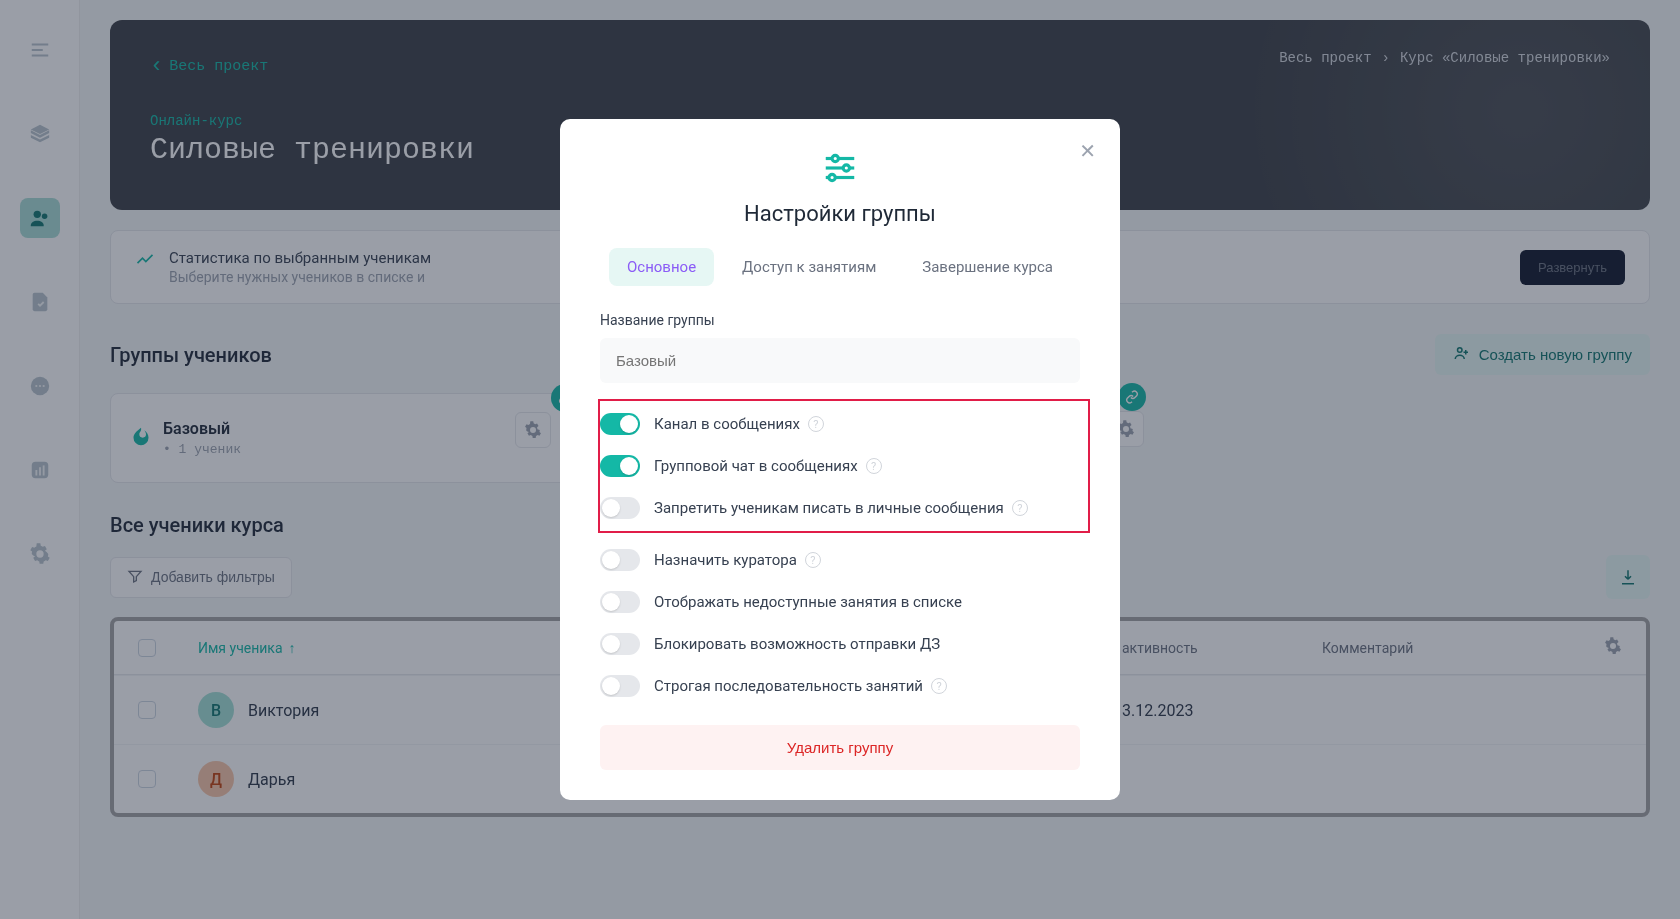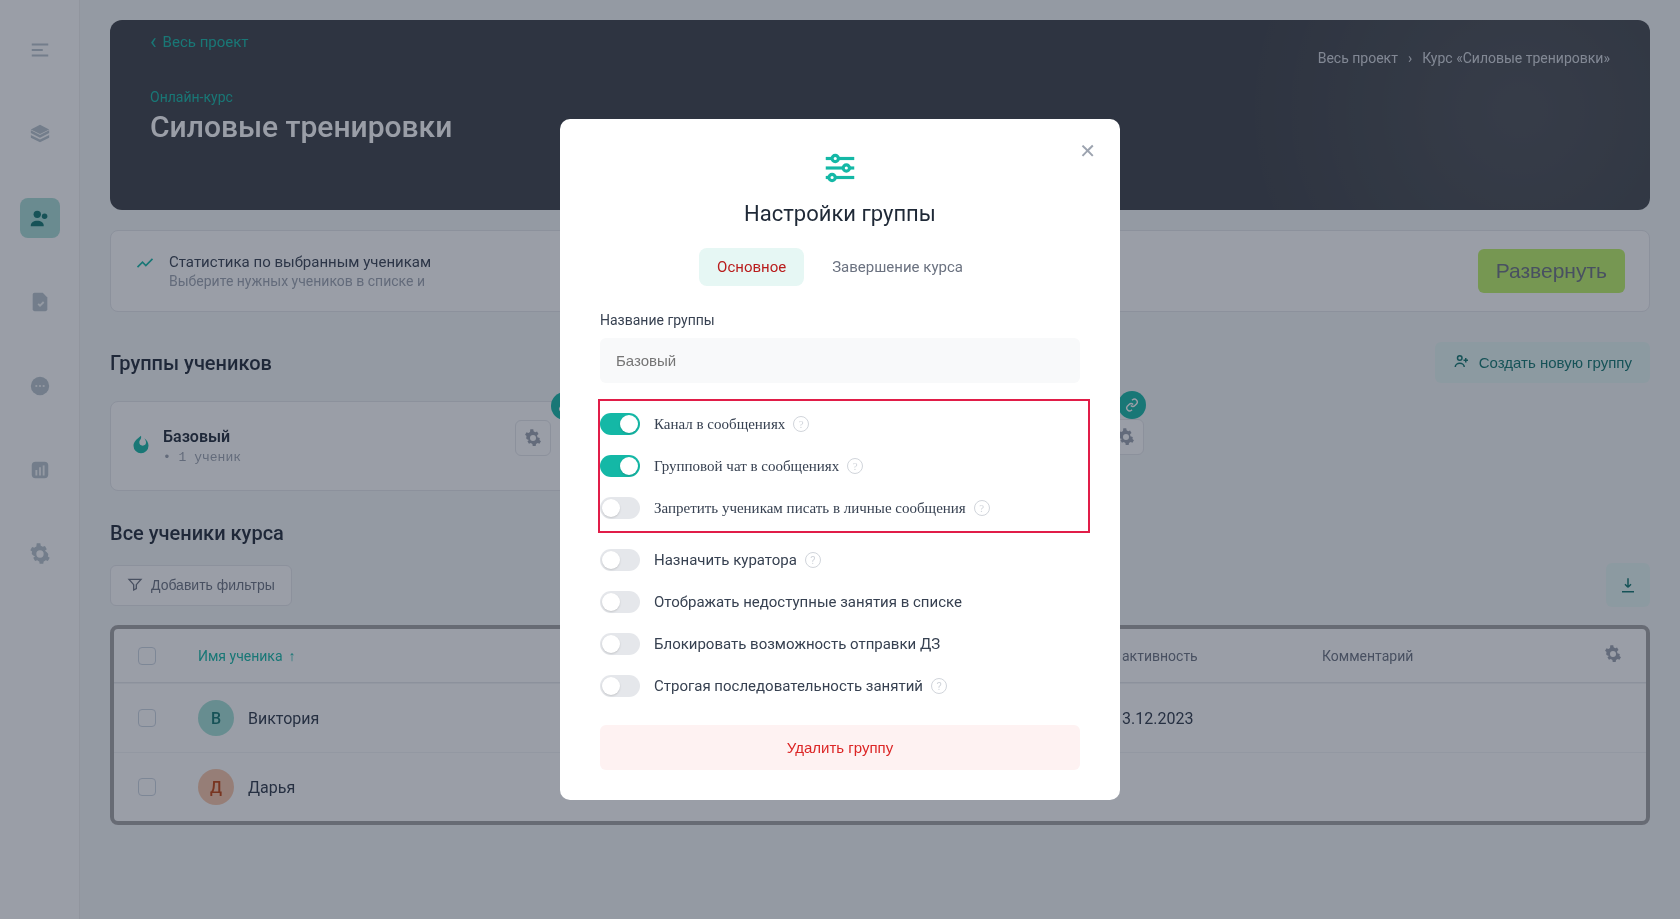--- a/index.html
+++ b/index.html
@@ -45,21 +45,22 @@
 }
 
 
 .banner {
   background: #3b3f45;
   border-radius: 12px;
   height: 190px;
   position: relative;
   overflow: hidden;
   color: #fff;
-  padding: 13px 40px;
+  padding: 38px 40px;
+  font-family: Liberation Mono, monospace;
 }
 .banner::after {
   content: "";
   position: absolute;
   right: -50px; top: -30px;
   width: 600px; height: 300px;
   background: radial-gradient(circle at 70% 40%, rgba(255,255,255,0.08), transparent 60%);
 }
 .banner-back {
   color: #14b8a6; font-size: 15px;
@@ -86,22 +87,22 @@
   border: 1px solid #e5e7eb;
   border-radius: 8px;
   padding: 18px 24px;
   display: flex; justify-content: space-between; align-items: center;
 }
 .stats-left { display: flex; gap: 14px; align-items: flex-start; }
 .stats-icon { color: #14b8a6; }
 .stats-text .t1 { font-size: 15px; color: #374151; }
 .stats-text .t2 { font-size: 14px; color: #9ca3af; margin-top: 2px; }
 .expand-btn {
-  background: #bef264; border: none; color: #6b7280;
-  padding: 10px 18px; border-radius: 6px; font-size: 21px;
+  background: #0f172a; border: none; color: #6b7280;
+  padding: 10px 18px; border-radius: 6px; font-size: 13px;
 }
 
 
 .section-head {
   display: flex; justify-content: space-between; align-items: center;
   margin-top: 30px;
 }
 .section-head h2 { font-size: 20px; font-weight: 500; color: #1f2937; }
 .create-group-btn {
   background: #e6f7f4; color: #0f766e; border: none;
@@ -188,21 +189,21 @@
   color: #9ca3af; font-size: 20px; cursor: pointer;
 }
 .modal-icon { display: flex; justify-content: center; }
 .modal-icon svg { color: #14b8a6; }
 .modal-title { text-align: center; font-size: 22px; margin-top: 14px; font-weight: 400; color: #1f2937; }
 .modal-tabs { display: flex; justify-content: center; gap: 10px; margin-top: 22px; }
 .modal-tab {
   padding: 10px 18px; border-radius: 8px; font-size: 15px;
   color: #6b7280; cursor: pointer;
 }
-.modal-tab.active { background: #e6f7f4; color: #b91c1c; }
+.modal-tab.active { background: #e6f7f4; color: #8b5cf6; }
 .field-label { font-size: 14px; color: #374151; margin-top: 26px; }
 .field-input {
   width: 100%; margin-top: 10px;
   background: #f8f9fa; border: none; border-radius: 6px;
   padding: 14px 16px; font-size: 15px; color: #9ca3af;
 }
 .toggle-list { margin-top: 24px; display: flex; flex-direction: column; gap: 20px; }
 .toggle-row { display: flex; align-items: center; gap: 14px; }
 .toggle {
   width: 40px; height: 22px; border-radius: 11px;
@@ -215,21 +216,20 @@
   transition: left .15s;
 }
 .toggle.on { background: #14b8a6; }
 .toggle.on .knob { left: 20px; }
 .toggle-label { font-size: 15px; color: #374151; display: flex; align-items: center; gap: 8px; }
 .help { width: 16px; height: 16px; border-radius: 50%; border: 1.5px solid #d1d5db; color: #d1d5db; font-size: 11px; display: flex; align-items: center; justify-content: center; }
 .highlight-box {
   border: 2px solid #e11d48;
   padding: 12px 10px 12px 0;
   margin: 16px -10px 4px -2px;
-  font-family: Liberation Serif, serif;
 }
 .delete-btn {
   width: 100%; margin-top: 28px;
   background: #fef2f2; color: #dc2626; border: none;
   padding: 14px; border-radius: 6px; font-size: 15px;
 }
 .spacer { flex: 1; }
 </style>
 </head>
 <body>
@@ -436,20 +436,21 @@
           <circle cx="9" cy="6" r="2" fill="#fff"></circle>
         <line x1="3" y1="12" x2="21" y2="12"></line>
           <circle cx="16" cy="12" r="2" fill="#fff"></circle>
         <line x1="3" y1="18" x2="21" y2="18"></line>
           <circle cx="7" cy="18" r="2" fill="#fff"></circle>
       </svg>
     </div>
     <div class="modal-title">Настройки группы</div>
     <div class="modal-tabs">
       <div class="modal-tab active">Основное</div>
+      <div class="modal-tab">Доступ к занятиям</div>
       <div class="modal-tab">Завершение курса</div>
     </div>
     <div class="field-label">Название группы</div>
     <input class="field-input" placeholder="Базовый" style="">
 
     <div class="highlight-box">
       <div class="toggle-list" style="margin-top:0">
         <div class="toggle-row">
           <div class="toggle on">
               <div class="knob"></div>

